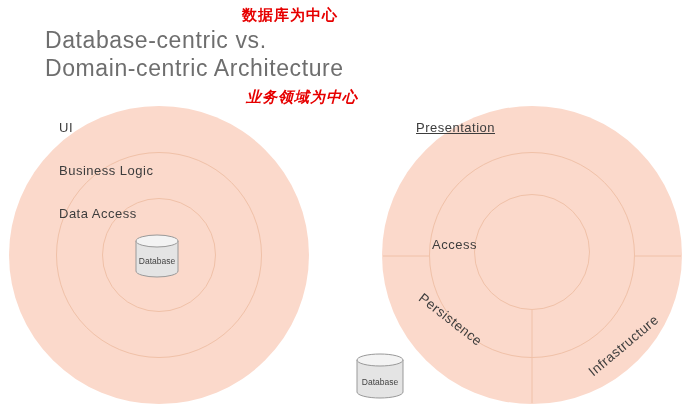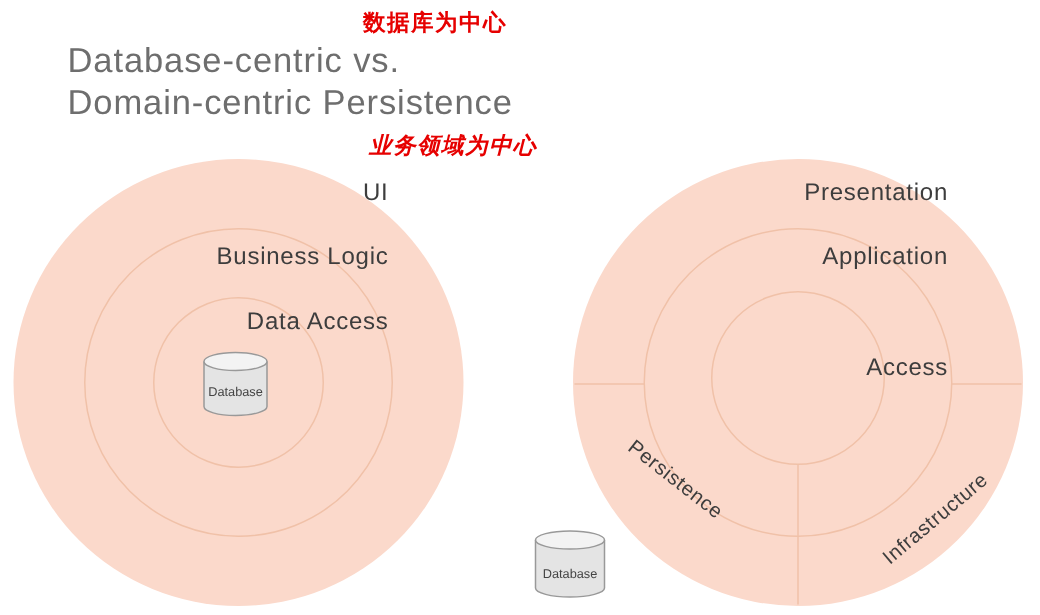--- a/index.html
+++ b/index.html
@@ -52,29 +52,29 @@
   #l-outer{left:9px;top:106px;width:300px;height:298px;}
   #l-mid{left:56px;top:152px;width:206px;height:206px;}
   #l-inner{left:102px;top:198px;width:114px;height:114px;}
   
   #r-outer{left:382px;top:106px;width:300px;height:298px;}
   #r-mid{left:429px;top:152px;width:206px;height:206px;}
   #r-inner{left:474px;top:194px;width:116px;height:116px;}
   .ring-label{
     position:absolute;
     width:200px;
-    text-align:right;
-    font-size:16px;
+    text-align:left;
+    font-size:13px;
     color:var(--label-text);
     letter-spacing:0.5px;
   }
   #lbl-ui{left:59px;top:120px;}
   #lbl-bl{left:59px;top:163px;}
   #lbl-da{left:59px;top:206px;}
-  #lbl-pres{left:432px;top:120px;}
+  #lbl-pres{left:416px;top:120px;text-decoration:underline;}
   #lbl-app{left:432px;top:163px;}
   #lbl-dom{left:432px;top:237px;}
   .sector-label{
     position:absolute;
     text-align:center;
     font-size:13.5px;
     color:var(--label-text);
     letter-spacing:0.5px;
   }
   #lbl-pers{left:393px;top:312px;width:115px;transform:rotate(38deg);}
@@ -95,21 +95,21 @@
     fill:#444444;
   }
 </style>
 </head>
 <body>
 
 <div class="canvas">
 
   <div class="caption top">数据库为中心</div>
   <div class="title l1">Database-centric vs.</div>
-  <div class="title l2">Domain-centric Persistence</div>
+  <div class="title l2">Domain-centric Architecture</div>
   <div class="caption bottom">业务领域为中心</div>
 
   <div class="circle" id="l-outer"></div>
   <div class="circle ringed" id="l-mid"></div>
   <div class="circle ringed" id="l-inner"></div>
 
   <div class="ring-label" id="lbl-ui">UI</div>
   <div class="ring-label" id="lbl-bl">Business Logic</div>
   <div class="ring-label" id="lbl-da">Data Access</div>
 
@@ -123,21 +123,20 @@
   <div class="circle ringed" id="r-mid"></div>
   <div class="circle ringed" id="r-inner"></div>
 
   <svg class="overlay" width="693" height="410">
     <line x1="383" y1="256" x2="430" y2="256"></line>
     <line x1="634" y1="256" x2="681" y2="256"></line>
     <line x1="532" y1="310" x2="532" y2="403"></line>
   </svg>
 
   <div class="ring-label" id="lbl-pres">Presentation</div>
-  <div class="ring-label" id="lbl-app">Application</div>
   <div class="ring-label" id="lbl-dom">Access</div>
   <div class="sector-label" id="lbl-pers">Persistence</div>
   <div class="sector-label" id="lbl-infra">Infrastructure</div>
 
   <svg class="cyl" id="r-db" width="52" height="48" viewBox="0 0 52 48">
     <path class="cyl-body" d="M3 8 v32 a23 6 0 0 0 46 0 V 8"></path>
     <ellipse class="cyl-top" cx="26" cy="8" rx="23" ry="6"></ellipse>
     <text class="cyl-label" x="26" y="33" text-anchor="middle">Database</text>
   </svg>
 

